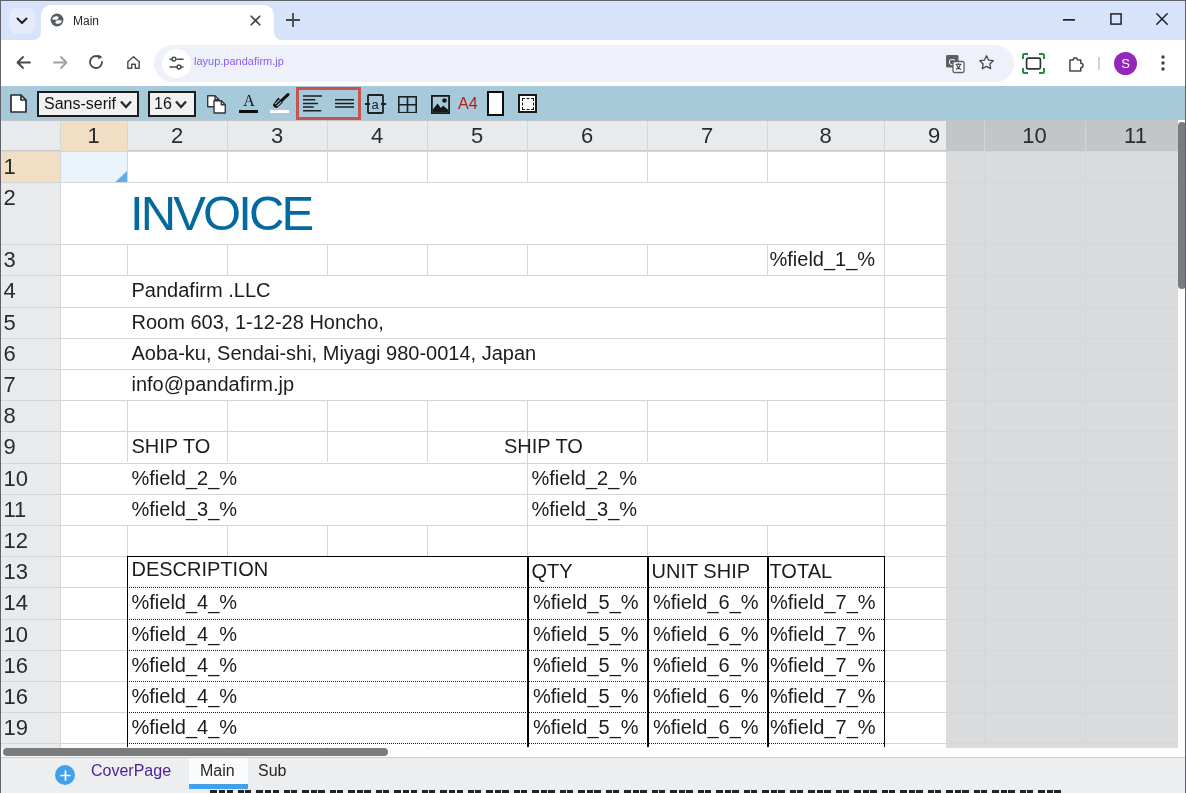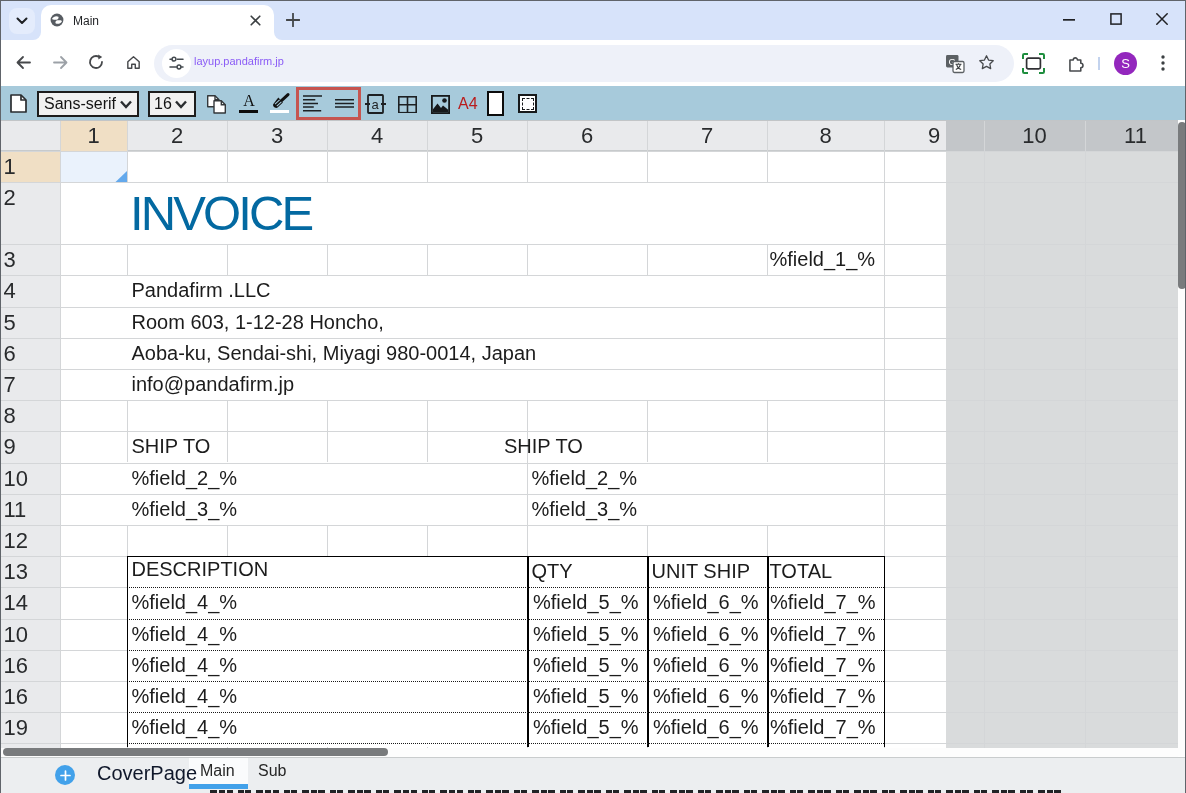--- a/index.html
+++ b/index.html
@@ -297,16 +297,16 @@
 <div class="abs" style="left:1177.5px;top:122px;width:8.5px;height:167px;border-radius:4.5px;background:#797b7d"></div>
 <div class="abs" style="left:1px;top:748.0px;width:1176.5px;height:8.5px;background:#fdfdfd"></div>
 <div class="abs" style="left:3px;top:748.0px;width:384.5px;height:8px;border-radius:4px;background:#797b7d"></div>
 <div class="abs" style="left:1px;top:756.5px;width:1184px;height:32px;background:#eceef0;border-top:1px solid #c9cccd"></div>
 <div class="abs" style="left:55px;top:765px;width:20px;height:20px;border-radius:50%;background:#42a1ea"></div>
 <svg class="abs" style="left:59.5px;top:769.5px" width="11" height="11" viewBox="0 0 11 11">
     <path d="M5.5 1 V10 M1 5.5 H10" stroke="#fff" stroke-width="1.7" stroke-linecap="round"></path>
   </svg>
 <div class="abs" style="left:189px;top:757.5px;width:59px;height:26px;background:#fafbfc"></div>
 <div class="abs" style="left:189px;top:783.5px;width:59px;height:5px;background:#42a1ea"></div>
-<div class="abs" style="left:97px;top:762px;font-size:20px;color:#0f172a">CoverPage</div>
+<div class="abs" style="left:91px;top:762px;font-size:16px;color:#4c1d95">CoverPage</div>
 <div class="abs" style="left:200px;top:762px;font-size:16px;color:#272727">Main</div>
 <div class="abs" style="left:258px;top:762px;font-size:16px;color:#272727">Sub</div>
 <div class="abs" style="left:1px;top:788.5px;width:1184px;height:4.5px;background:#eceef0"></div>
 <div class="abs" style="left:210px;top:790px;width:855px;height:3px;background:repeating-linear-gradient(90deg,#222326 0 7px,transparent 7px 9px,#222326 9px 15px,transparent 15px 16.5px,#222326 16.5px 23px,transparent 23px 28px,#222326 28px 34px,transparent 34px 35px,#222326 35px 41px,transparent 41px 46px)"></div>
 </body></html>

